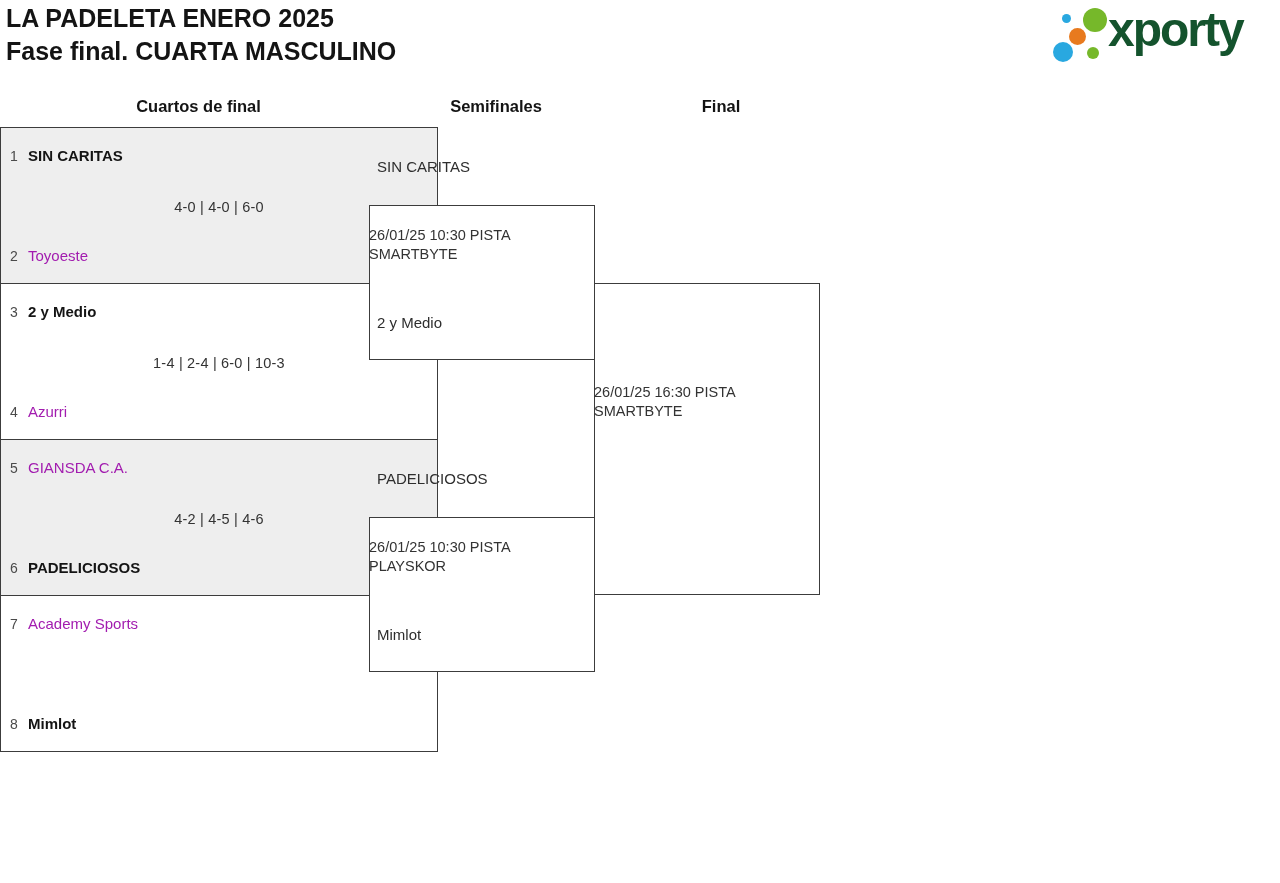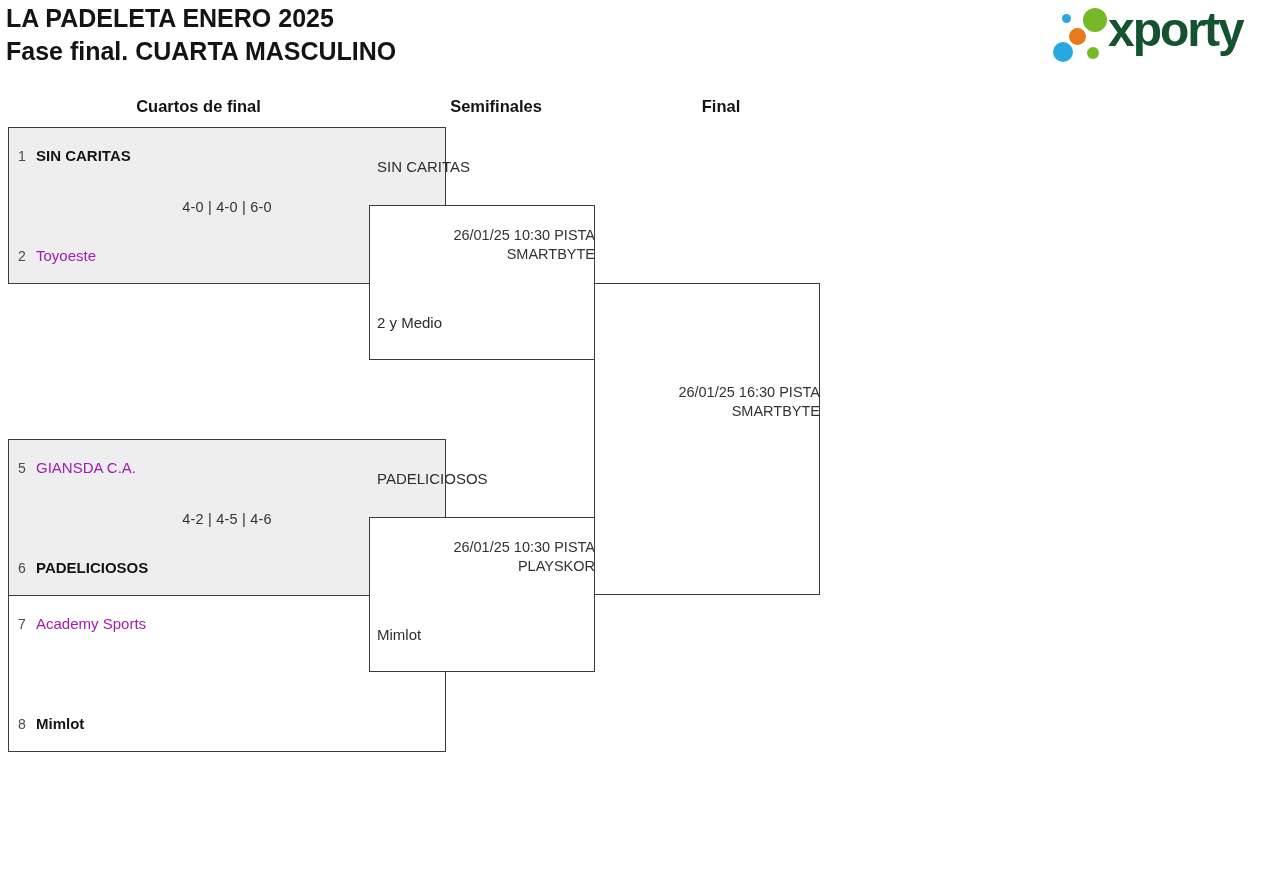--- a/index.html
+++ b/index.html
@@ -37,21 +37,21 @@
   .round-header {
     position:absolute; top:97px; height:22px;
     font-size:16.5px; font-weight:700; color:#141414; text-align:center;padding-left:27px;
   }
   .rh-qf { left:0;     width:370px; }
   .rh-sf { left:370px; width:225px; }
   .rh-f  { left:595px; width:225px; }
 
   
   .qf-box {
-    position:absolute; left:8px; width:438px; height:157px;
+    position:absolute; left:0; width:438px; height:157px;
     border:1px solid #3c3c3c; background:#ffffff;padding-left:28px;
   }
   .qf-box.shade { background:#eeeeee; }
   .qf-0 { top:127px; } .qf-1 { top:283px; } .qf-2 { top:439px; } .qf-3 { top:595px; }
 
   .team-row { position:absolute; left:9px; font-size:15px; color:#2e2e2e; white-space:nowrap; }
   .team-row.top    { top:19px; }
   .team-row.bottom { bottom:19px; }
   .seed { display:inline-block; width:14px; font-size:14px; color:#4a4a4a; }
   .team { margin-left:4px; color:#a21caf; }
@@ -72,21 +72,21 @@
 
   .adv-team {
     position:absolute; left:377px; font-size:15px; color:#2e2e2e; white-space:nowrap;
   }
   .sf1-top    { top:158px; }
   .sf1-bottom { top:314px; }
   .sf2-top    { top:470px; }
   .sf2-bottom { top:626px; }
 
   .match-info {
-    position:absolute; width:226px; text-align:right;
+    position:absolute; width:226px; text-align:left;
     font-size:14.5px; line-height:18.5px; color:#333333;
   }
   .info-sf1   { left:369px; top:226px; }
   .info-sf2   { left:369px; top:538px; }
   .info-final { left:594px; top:383px; }
 </style>
 </head>
 <body>
 
 <div id="stage">
@@ -110,20 +110,29 @@
   <div class="qf-box qf-0 shade">
     <div class="team-row top">
       <span class="seed">1</span><span class="team winner">SIN CARITAS</span>
     </div>
     <div class="score">4-0 | 4-0 | 6-0</div>
     <div class="team-row bottom">
       <span class="seed">2</span><span class="team">Toyoeste</span>
     </div>
   </div>
 
+  <div class="qf-box qf-1">
+    <div class="team-row top">
+      <span class="seed">3</span><span class="team winner">2 y Medio</span>
+    </div>
+    <div class="score">1-4 | 2-4 | 6-0 | 10-3</div>
+    <div class="team-row bottom">
+      <span class="seed">4</span><span class="team">Azurri</span>
+    </div>
+  </div>
 
   <div class="qf-box qf-2 shade">
     <div class="team-row top">
       <span class="seed">5</span><span class="team">GIANSDA C.A.</span>
     </div>
     <div class="score">4-2 | 4-5 | 4-6</div>
     <div class="team-row bottom">
       <span class="seed">6</span><span class="team winner">PADELICIOSOS</span>
     </div>
   </div>

